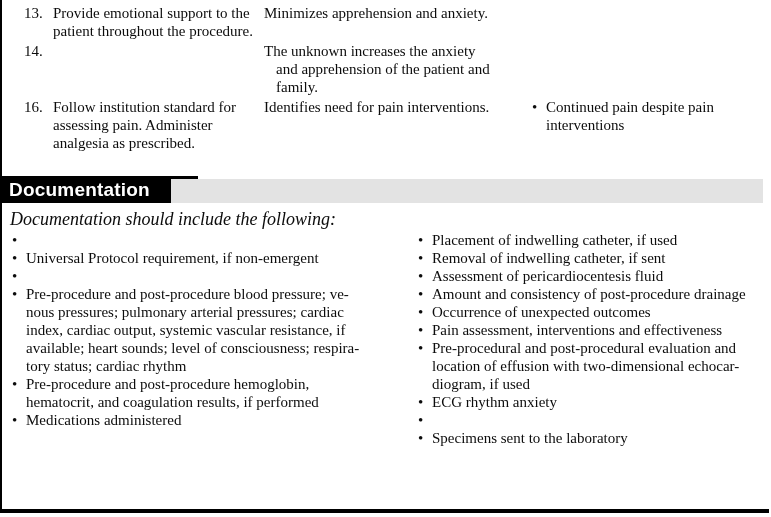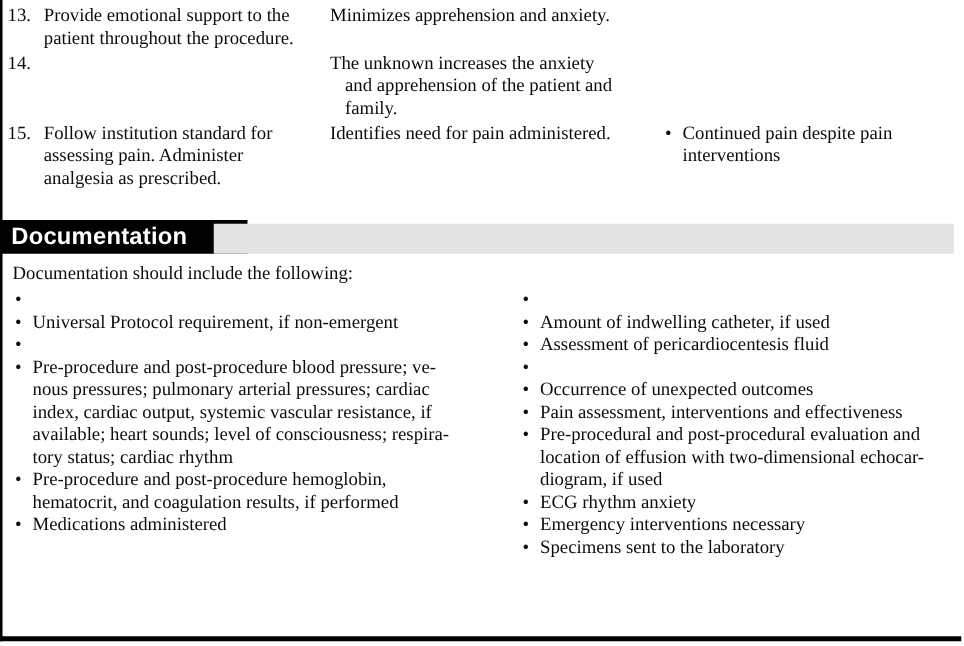--- a/index.html
+++ b/index.html
@@ -31,21 +31,21 @@
   .proc-table {
     padding: 4px 0 0 6px;
     display: grid;
     grid-template-columns: 258px 268px 1fr;
     row-gap: 2px;
     font-size: 15px;
     line-height: 18px;
   }
   .proc-row { display: contents; }
   .cell-intervention { display: flex; }
-  .item-number { flex: 0 0 29px; }
+  .item-number { flex: 0 0 29px; margin-left: 18px; }
   .item-text { white-space: pre; }
   .cell-rationale {
     white-space: pre;
     padding-left: 12px;
     text-indent: -12px;
   }
   .cell-outcome { display: flex; }
 
   
   .doc-header {
@@ -66,21 +66,22 @@
     box-sizing: border-box;
     letter-spacing: 0.2px;
   }
   .doc-header-gray {
     position: absolute; left: 171px; top: 3px;
     width: 592px; height: 24px;
     background: #e3e3e3;
   }
   .doc-intro {
     margin: 7px 0 3px 10px;
-    font-size: 15px;
+    font-style: italic;
+    font-size: 18px;
     line-height: 18px;
   }
   .doc-lists {
     display: grid;
     grid-template-columns: 406px 1fr;
     padding-left: 12px;
     font-size: 15px;
     line-height: 18px;
   }
   .bullet-item { display: flex; }
@@ -110,26 +111,26 @@
         <span class="item-number">14.</span>
       </div>
       <div class="cell-rationale">The unknown increases the anxiety
 and apprehension of the patient and
 family.</div>
       <div class="cell-outcome"></div>
     </div>
 
     <div class="proc-row">
       <div class="cell-intervention">
-        <span class="item-number">15.</span>
+        <span class="item-number">16.</span>
         <span class="item-text">Follow institution standard for
 assessing pain. Administer
 analgesia as prescribed.</span>
       </div>
-      <div class="cell-rationale">Identifies need for pain administered.</div>
+      <div class="cell-rationale">Identifies need for pain interventions.</div>
       <div class="cell-outcome">
         <span class="bullet-marker">•</span>
         <span class="bullet-text">Continued pain despite pain
 interventions</span>
       </div>
     </div>
   </div>
 
   <div class="doc-header">
     <div class="doc-header-black">Documentation</div>
@@ -165,31 +166,33 @@
       </div>
       <div class="bullet-item">
         <span class="bullet-marker">•</span>
         <span class="bullet-text">Medications administered</span>
       </div>
     </div>
 
     <div class="doc-col-right">
       <div class="bullet-item">
         <span class="bullet-marker">•</span>
-      </div>
-      <div class="bullet-item">
-        <span class="bullet-marker">•</span>
-        <span class="bullet-text">Amount of indwelling catheter, if used</span>
+        <span class="bullet-text">Placement of indwelling catheter, if used</span>
+      </div>
+      <div class="bullet-item">
+        <span class="bullet-marker">•</span>
+        <span class="bullet-text">Removal of indwelling catheter, if sent</span>
       </div>
       <div class="bullet-item">
         <span class="bullet-marker">•</span>
         <span class="bullet-text">Assessment of pericardiocentesis fluid</span>
       </div>
       <div class="bullet-item">
         <span class="bullet-marker">•</span>
+        <span class="bullet-text">Amount and consistency of post-procedure drainage</span>
       </div>
       <div class="bullet-item">
         <span class="bullet-marker">•</span>
         <span class="bullet-text">Occurrence of unexpected outcomes</span>
       </div>
       <div class="bullet-item">
         <span class="bullet-marker">•</span>
         <span class="bullet-text">Pain assessment, interventions and effectiveness</span>
       </div>
       <div class="bullet-item">
@@ -197,21 +200,20 @@
         <span class="bullet-text">Pre-procedural and post-procedural evaluation and
 location of effusion with two-dimensional echocar-
 diogram, if used</span>
       </div>
       <div class="bullet-item">
         <span class="bullet-marker">•</span>
         <span class="bullet-text">ECG rhythm anxiety</span>
       </div>
       <div class="bullet-item">
         <span class="bullet-marker">•</span>
-        <span class="bullet-text">Emergency interventions necessary</span>
       </div>
       <div class="bullet-item">
         <span class="bullet-marker">•</span>
         <span class="bullet-text">Specimens sent to the laboratory</span>
       </div>
     </div>
   </div>
 
   <div class="bottom-rule"></div>
 </div>

